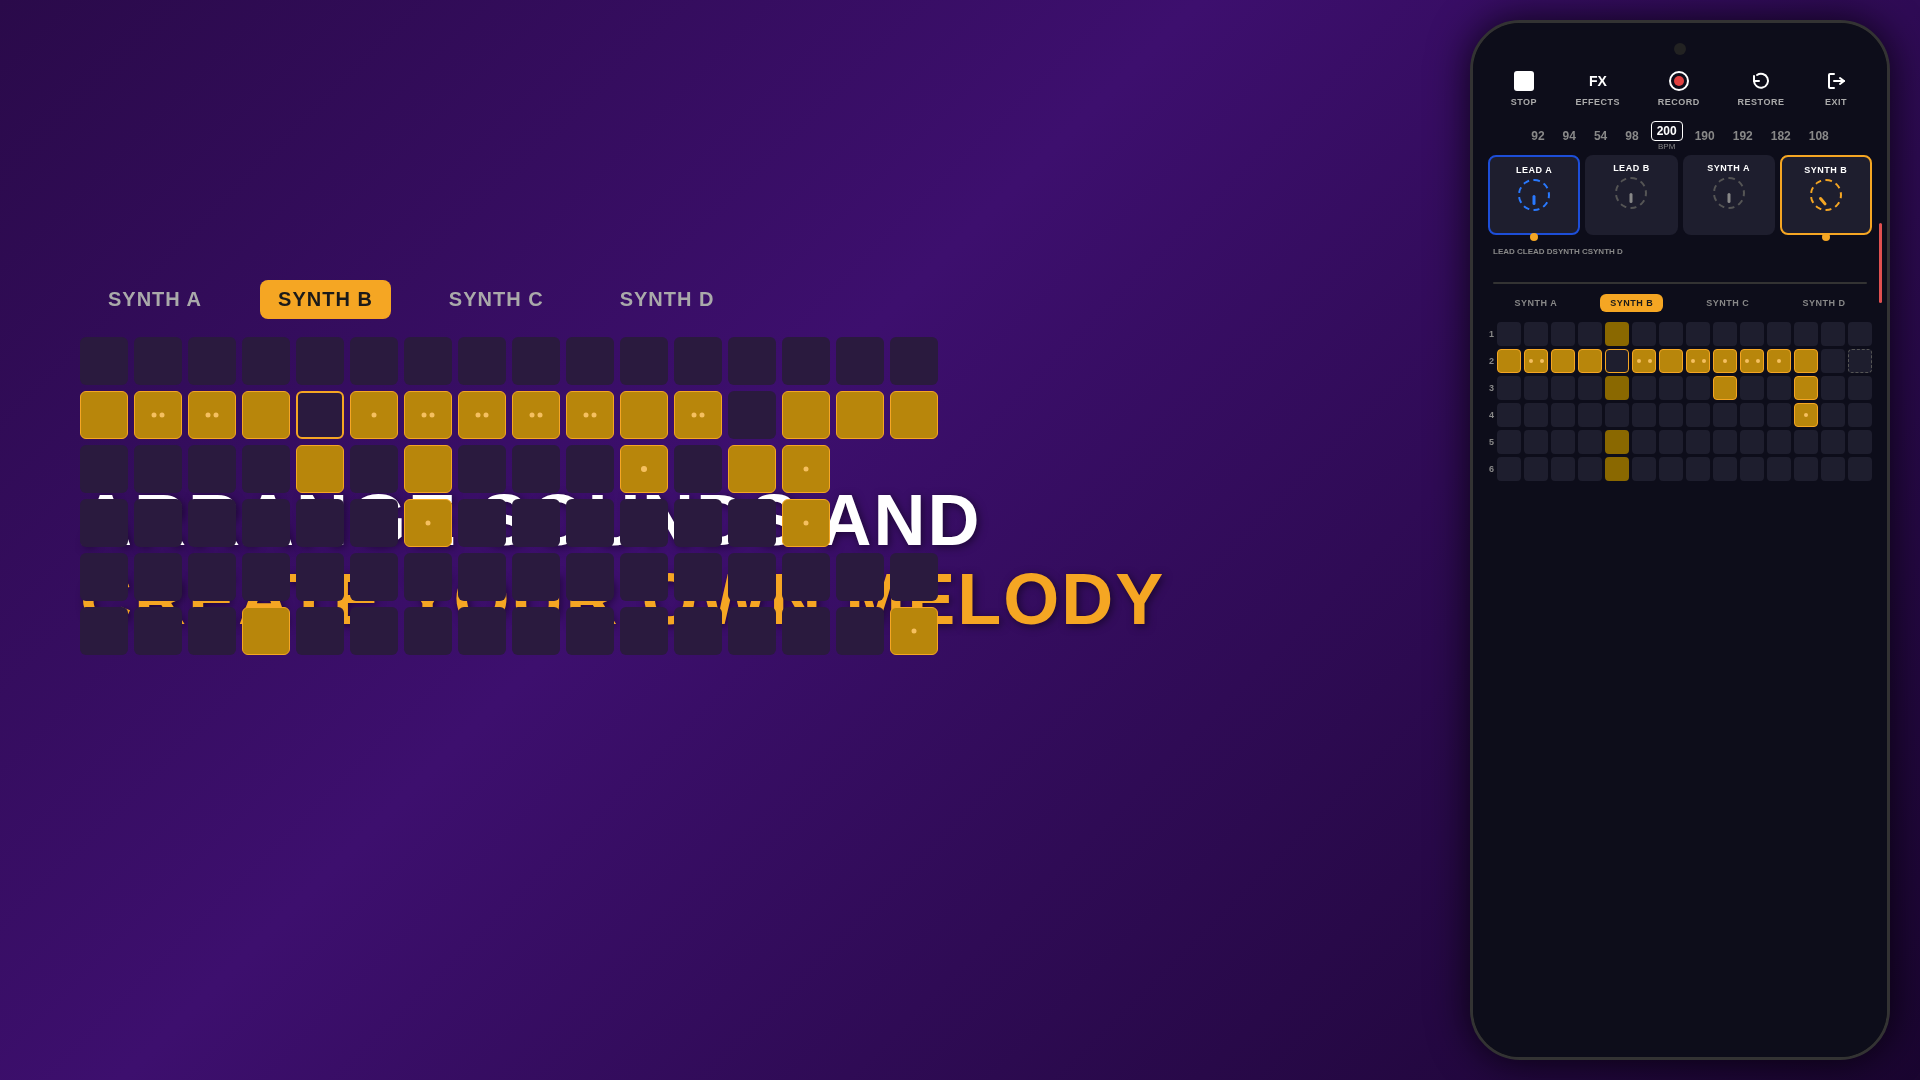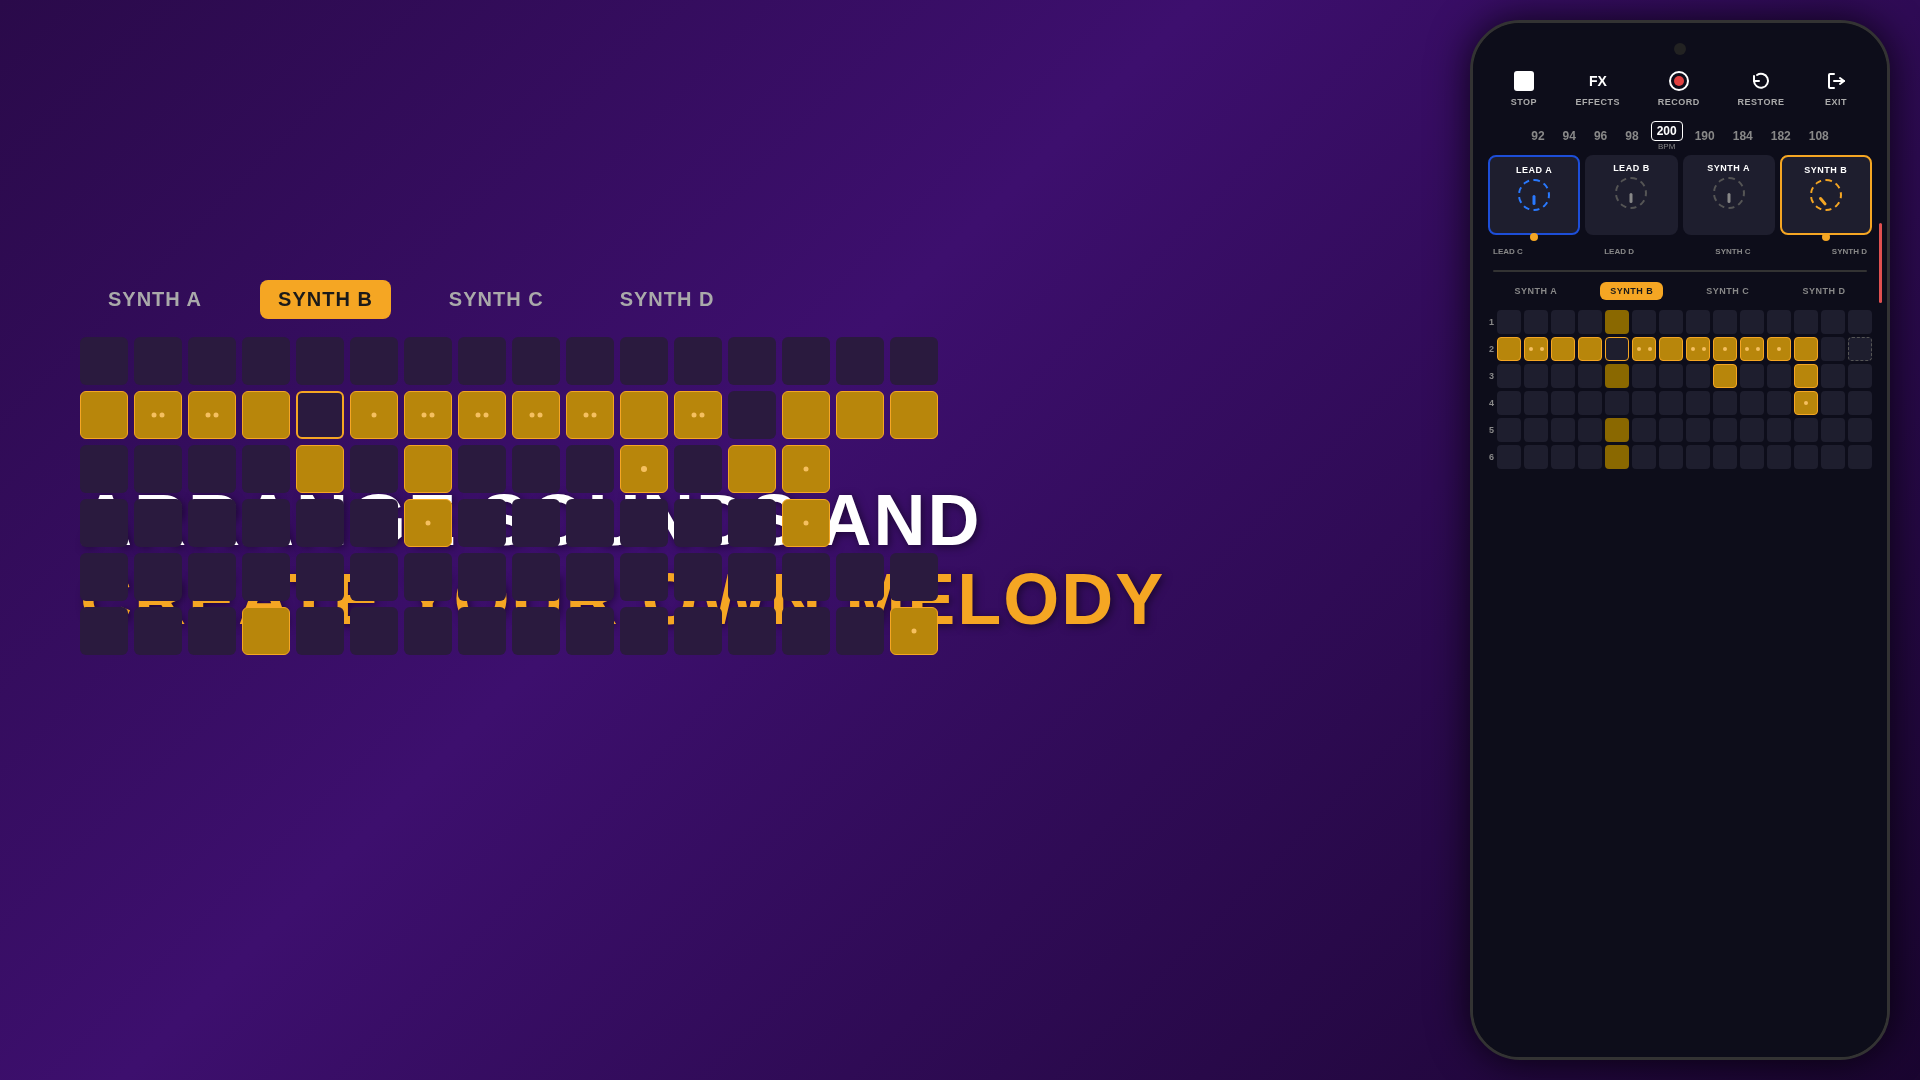--- a/index.html
+++ b/index.html
@@ -673,28 +673,28 @@
               <line x1="19" y1="11" x2="9" y2="11" stroke="white" stroke-width="2" stroke-linecap="round"></line>
             </svg>
           </div>
           <span class="label">EXIT</span>
         </div>
       </div>
 
       <div class="bpm-row">
         <div class="bpm-val">92</div>
         <div class="bpm-val">94</div>
-        <div class="bpm-val">96</div>
+        <div class="bpm-val">54</div>
         <div class="bpm-val">98</div>
         <div>
           <div class="bpm-val active">200</div>
           <div class="bpm-label">BPM</div>
         </div>
         <div class="bpm-val">190</div>
-        <div class="bpm-val">184</div>
+        <div class="bpm-val">192</div>
         <div class="bpm-val">182</div>
         <div class="bpm-val">108</div>
       </div>
 
 
 
       <div class="pad-grid">
         <div class="pad active-synth">
           <div class="pad-name">LEAD A</div>
           <div class="knob active-blue"></div>
@@ -712,21 +712,21 @@
         </div>
         <div class="pad active-synth-b">
           <div class="pad-name">SYNTH B</div>
           <div class="knob active-orange"></div>
           <div class="pad-connector" style="bottom:-8px;left:50%;transform:translateX(-50%)">
             <div class="connector-dot connector-gold"></div>
           </div>
         </div>
       </div>
 
-      <div style="display:flex;justify-content:space-between;padding:6px 10px;margin-bottom:8px;">
+      <div style="display:flex;justify-content:flex-start;padding:6px 10px;margin-bottom:20px;">
         <span style="font-size:8px;color:#888;font-weight:800;text-transform:uppercase;">LEAD C</span>
         <span style="font-size:8px;color:#888;font-weight:800;text-transform:uppercase;">LEAD D</span>
         <span style="font-size:8px;color:#888;font-weight:800;text-transform:uppercase;">SYNTH C</span>
         <span style="font-size:8px;color:#888;font-weight:800;text-transform:uppercase;">SYNTH D</span>
       </div>
 
       <div style="height:2px;background:#333;margin:2px 10px 6px;border-radius:1px;"></div>
 
       <div class="phone-tab-row">
         <div class="phone-tab">SYNTH A</div>

